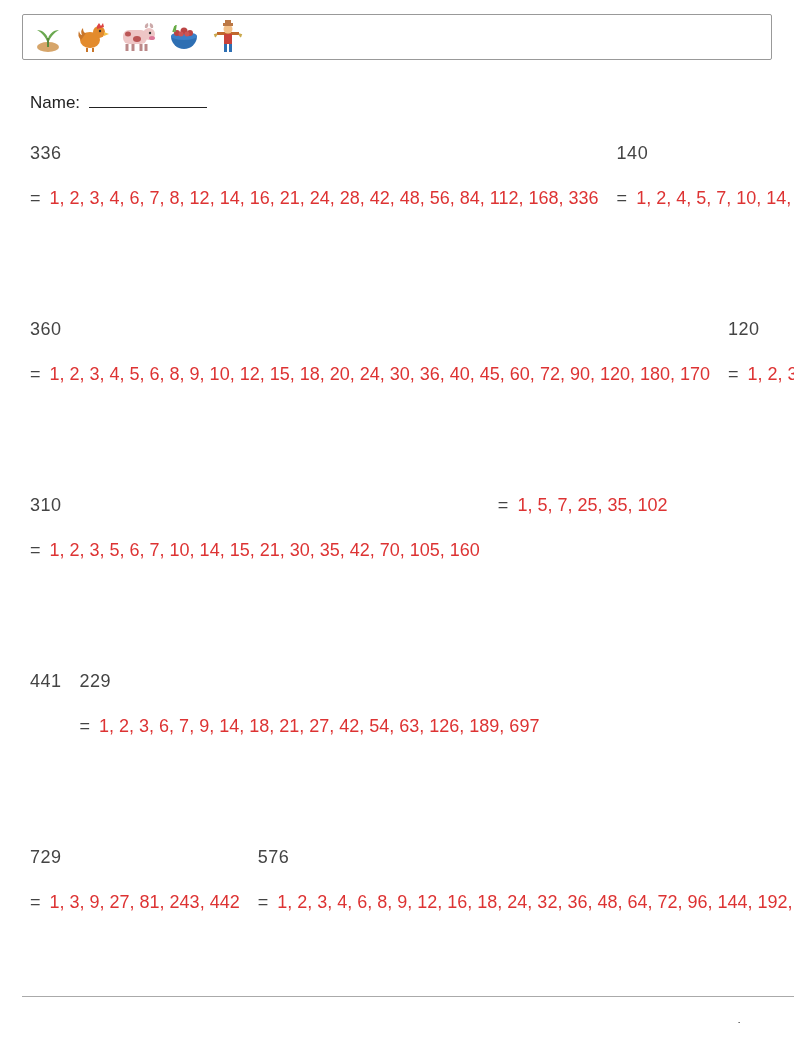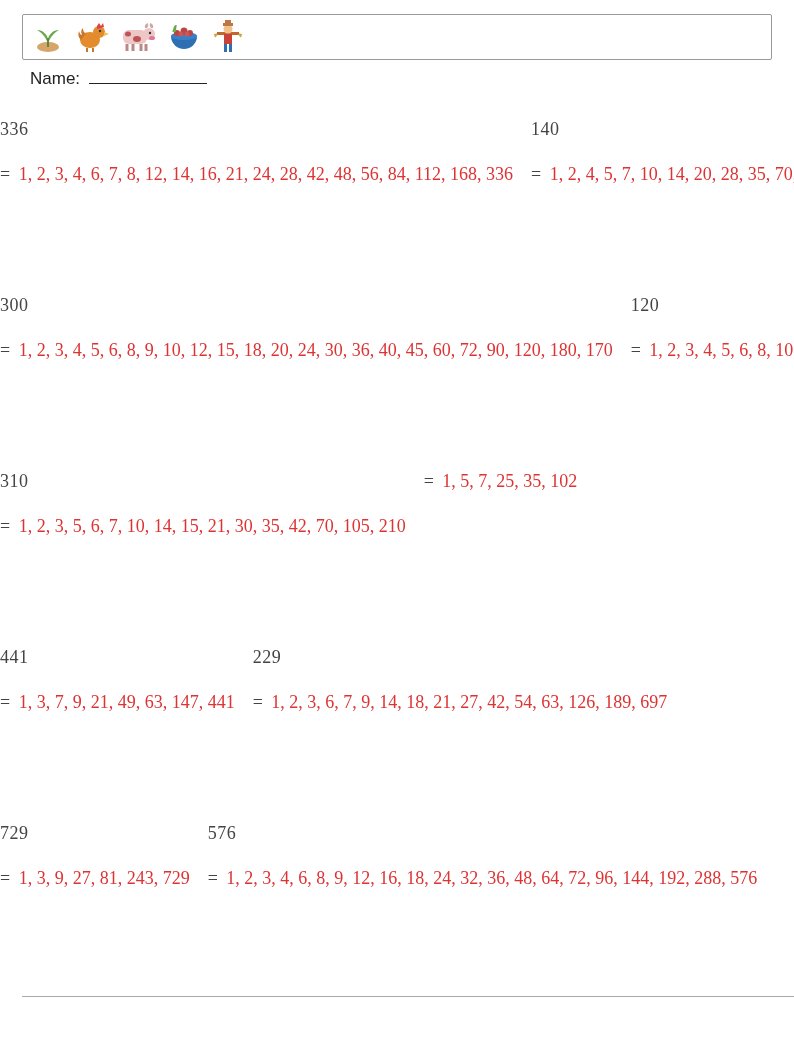--- a/index.html
+++ b/index.html
@@ -21,36 +21,36 @@
     border: 1px solid #999;
     border-radius: 2px;
     height: 44px;
     display: flex;
     align-items: center;
     padding: 0 8px;
     gap: 10px;
   }
   .header svg { display:block; }
   .name-line {
-    margin: 9px 0 30px 30px;
+    margin: 33px 0 30px 30px;
     font-size: 17px;
     color: #222;
   }
   .name-blank {
     display: inline-block;
     border-bottom: 1px solid #222;
     width: 118px;
     vertical-align: baseline;
     margin-left: 4px;
     height: 14px;
   }
   .problems {
+    margin-left: 30px;
     white-space: nowrap;
     overflow: hidden; 
-    font-family: Liberation Serif, serif;
   }
   .row {
     display: flex;
     gap: 18px;
     margin-bottom: 110px;
     width: 2000px; 
   }
   .cell {
     display: flex;
     flex-direction: column;
@@ -170,51 +170,50 @@
           <div class="num">336</div>
           <div class="ans"><span class="eq">=</span><span> 1, 2, 3, 4, 6, 7, 8, 12, 14, 16, 21, 24, 28, 42, 48, 56, 84, 112, 168, 336</span></div>
         </div>
         <div class="cell">
           <div class="num">140</div>
           <div class="ans"><span class="eq">=</span><span> 1, 2, 4, 5, 7, 10, 14, 20, 28, 35, 70, 140</span></div>
         </div>
       </div>
       <div class="row">
         <div class="cell">
-          <div class="num">300</div>
+          <div class="num">360</div>
           <div class="ans"><span class="eq">=</span><span> 1, 2, 3, 4, 5, 6, 8, 9, 10, 12, 15, 18, 20, 24, 30, 36, 40, 45, 60, 72, 90, 120, 180, 170</span></div>
         </div>
         <div class="cell">
           <div class="num">120</div>
           <div class="ans"><span class="eq">=</span><span> 1, 2, 3, 4, 5, 6, 8, 10, 12, 15, 20, 24, 30, 40, 60, 120</span></div>
         </div>
       </div>
       <div class="row">
         <div class="cell">
           <div class="num">310</div>
-          <div class="ans"><span class="eq">=</span><span> 1, 2, 3, 5, 6, 7, 10, 14, 15, 21, 30, 35, 42, 70, 105, 210</span></div>
+          <div class="ans"><span class="eq">=</span><span> 1, 2, 3, 5, 6, 7, 10, 14, 15, 21, 30, 35, 42, 70, 105, 160</span></div>
         </div>
         <div class="cell">
           <div class="ans"><span class="eq">=</span><span> 1, 5, 7, 25, 35, 102</span></div>
         </div>
       </div>
       <div class="row">
         <div class="cell">
           <div class="num">441</div>
-          <div class="ans"><span class="eq">=</span><span> 1, 3, 7, 9, 21, 49, 63, 147, 441</span></div>
         </div>
         <div class="cell">
           <div class="num">229</div>
           <div class="ans"><span class="eq">=</span><span> 1, 2, 3, 6, 7, 9, 14, 18, 21, 27, 42, 54, 63, 126, 189, 697</span></div>
         </div>
       </div>
       <div class="row">
         <div class="cell">
           <div class="num">729</div>
-          <div class="ans"><span class="eq">=</span><span> 1, 3, 9, 27, 81, 243, 729</span></div>
+          <div class="ans"><span class="eq">=</span><span> 1, 3, 9, 27, 81, 243, 442</span></div>
         </div>
         <div class="cell">
           <div class="num">576</div>
           <div class="ans"><span class="eq">=</span><span> 1, 2, 3, 4, 6, 8, 9, 12, 16, 18, 24, 32, 36, 48, 64, 72, 96, 144, 192, 288, 576</span></div>
         </div>
       </div>
     </div>
 
   <div class="footer-line"></div>
   <div class="footer-text">www.snowmath.com</div>

